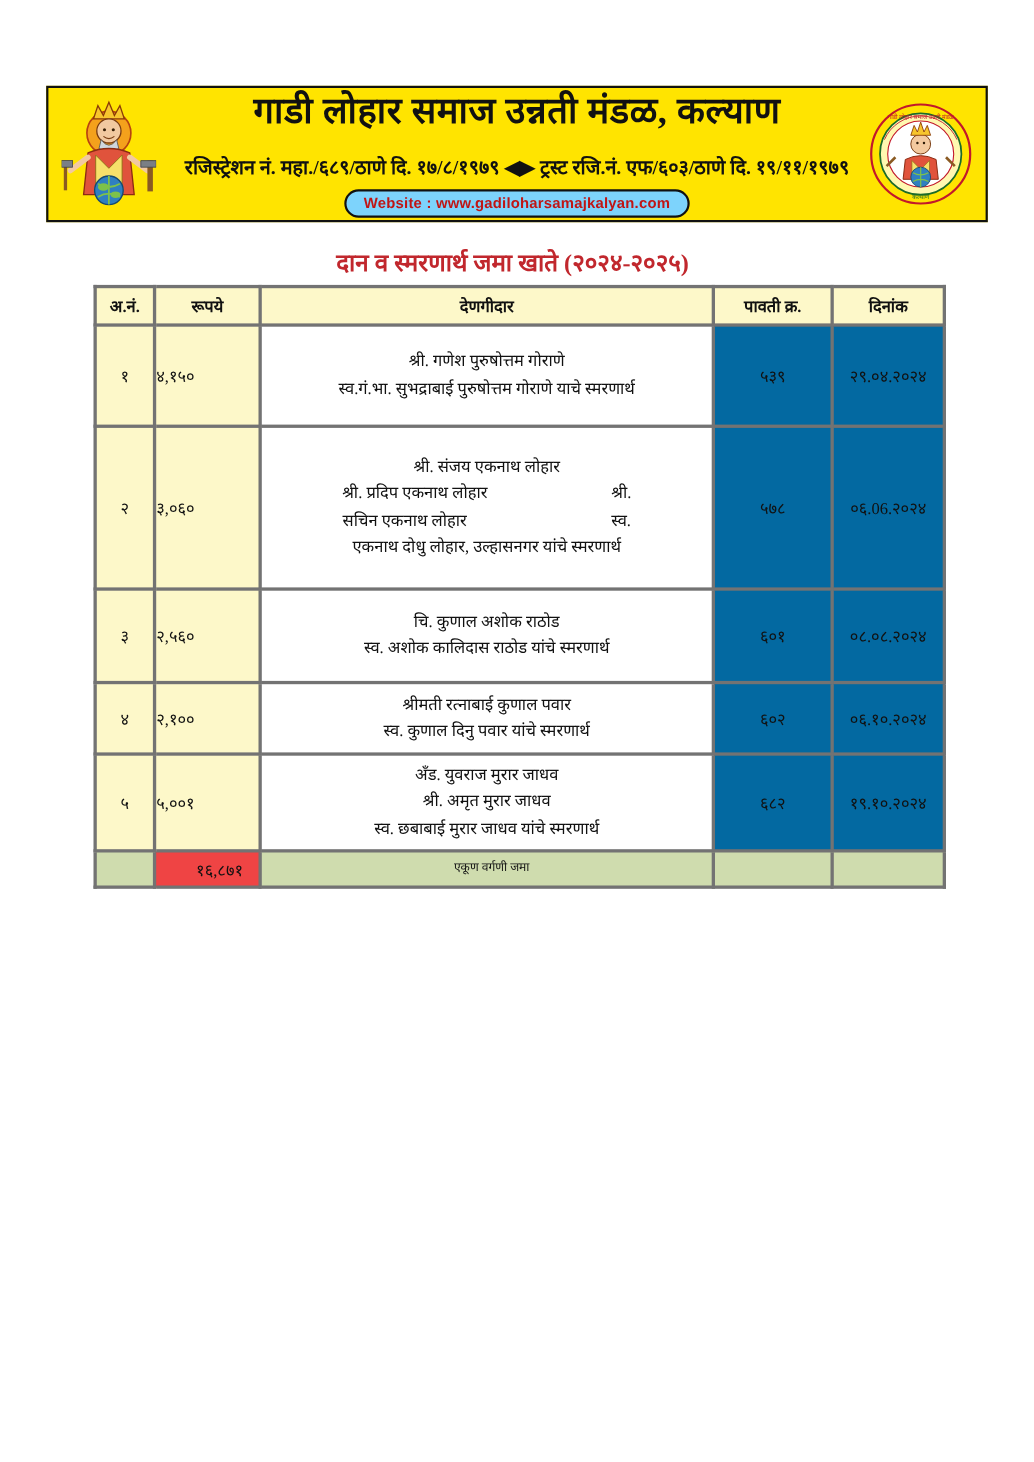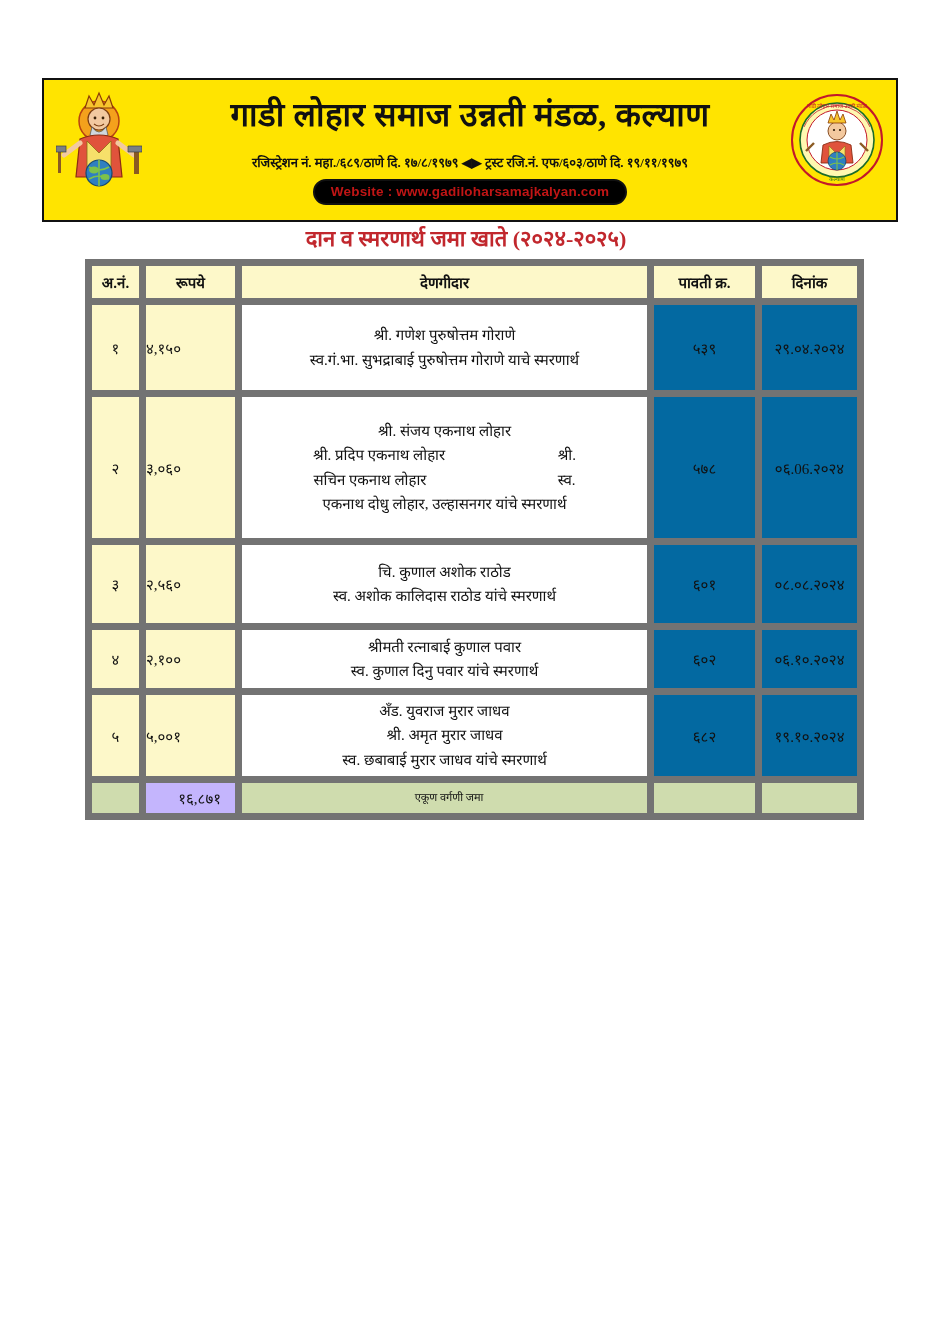--- a/index.html
+++ b/index.html
@@ -23,21 +23,21 @@
     box-sizing: border-box;
     position: relative;
   }
 
   
   .banner {
     position: absolute;
     left: 42px;
     top: 78px;
     width: 856px;
-    height: 144px;
+    height: 124px;
     background: #ffe400;
     border: 2px solid #111111;
     box-sizing: border-box;
     display: flex;
     align-items: center;
     justify-content: center;
   }
   .banner-inner {
     text-align: center;
     width: 100%;
@@ -49,29 +49,29 @@
     font-weight: bold;
     font-size: 33px;
     letter-spacing: 0.5px;
     color: #111111;
     line-height: 1.1;
     margin-top: 2px;
   }
   .banner-sub {
     font-family: "Liberation Serif", serif;
     font-weight: bold;
-    font-size: 13px;
+    font-size: 18px;
     color: #111111;
     margin-top: 22px;
     line-height: 1.2;
   }
   .banner-web {
     margin: 9px auto 0 auto;
     display: inline-block;
-    background: #000000;
+    background: #7dd3fc;
     border: 2px solid #111111;
     border-radius: 13px;
     padding: 3px 16px 4px 16px;
     font-size: 13.5px;
     font-weight: bold;
     color: #c01515;
     font-family: "Liberation Sans", sans-serif;
     letter-spacing: 0.2px;
   }
 
@@ -114,21 +114,21 @@
     top: 259px;
     width: 772px;
   }
   table.ledger {
     border-collapse: collapse;
     width: 772px;
     table-layout: fixed;
   }
   table.ledger th,
   table.ledger td {
-    border: 7px solid #737373;
+    border: 3px solid #737373;
     font-family: "Liberation Serif", serif;
     font-size: 15px;
     color: #111111;
     padding: 0;
     vertical-align: middle;
   }
   thead th {
     background: #fdf8c9;
     font-weight: bold;
     text-align: center;
@@ -168,21 +168,21 @@
     background: #0369a1;
     font-size: 15px;
   }
   td.date {
     text-align: center;
     background: #0369a1;
     font-size: 15px;
   }
 
   tr.total td {
-    background: #c4b5fd;
+    background: #ef4444;
     height: 30px;
   }
   tr.total td.amt {
     text-align: right;
     padding-right: 14px;
     font-size: 15px;
   }
   tr.total td.donor {
     background: #cfdcae;
     padding-left: 9px;

